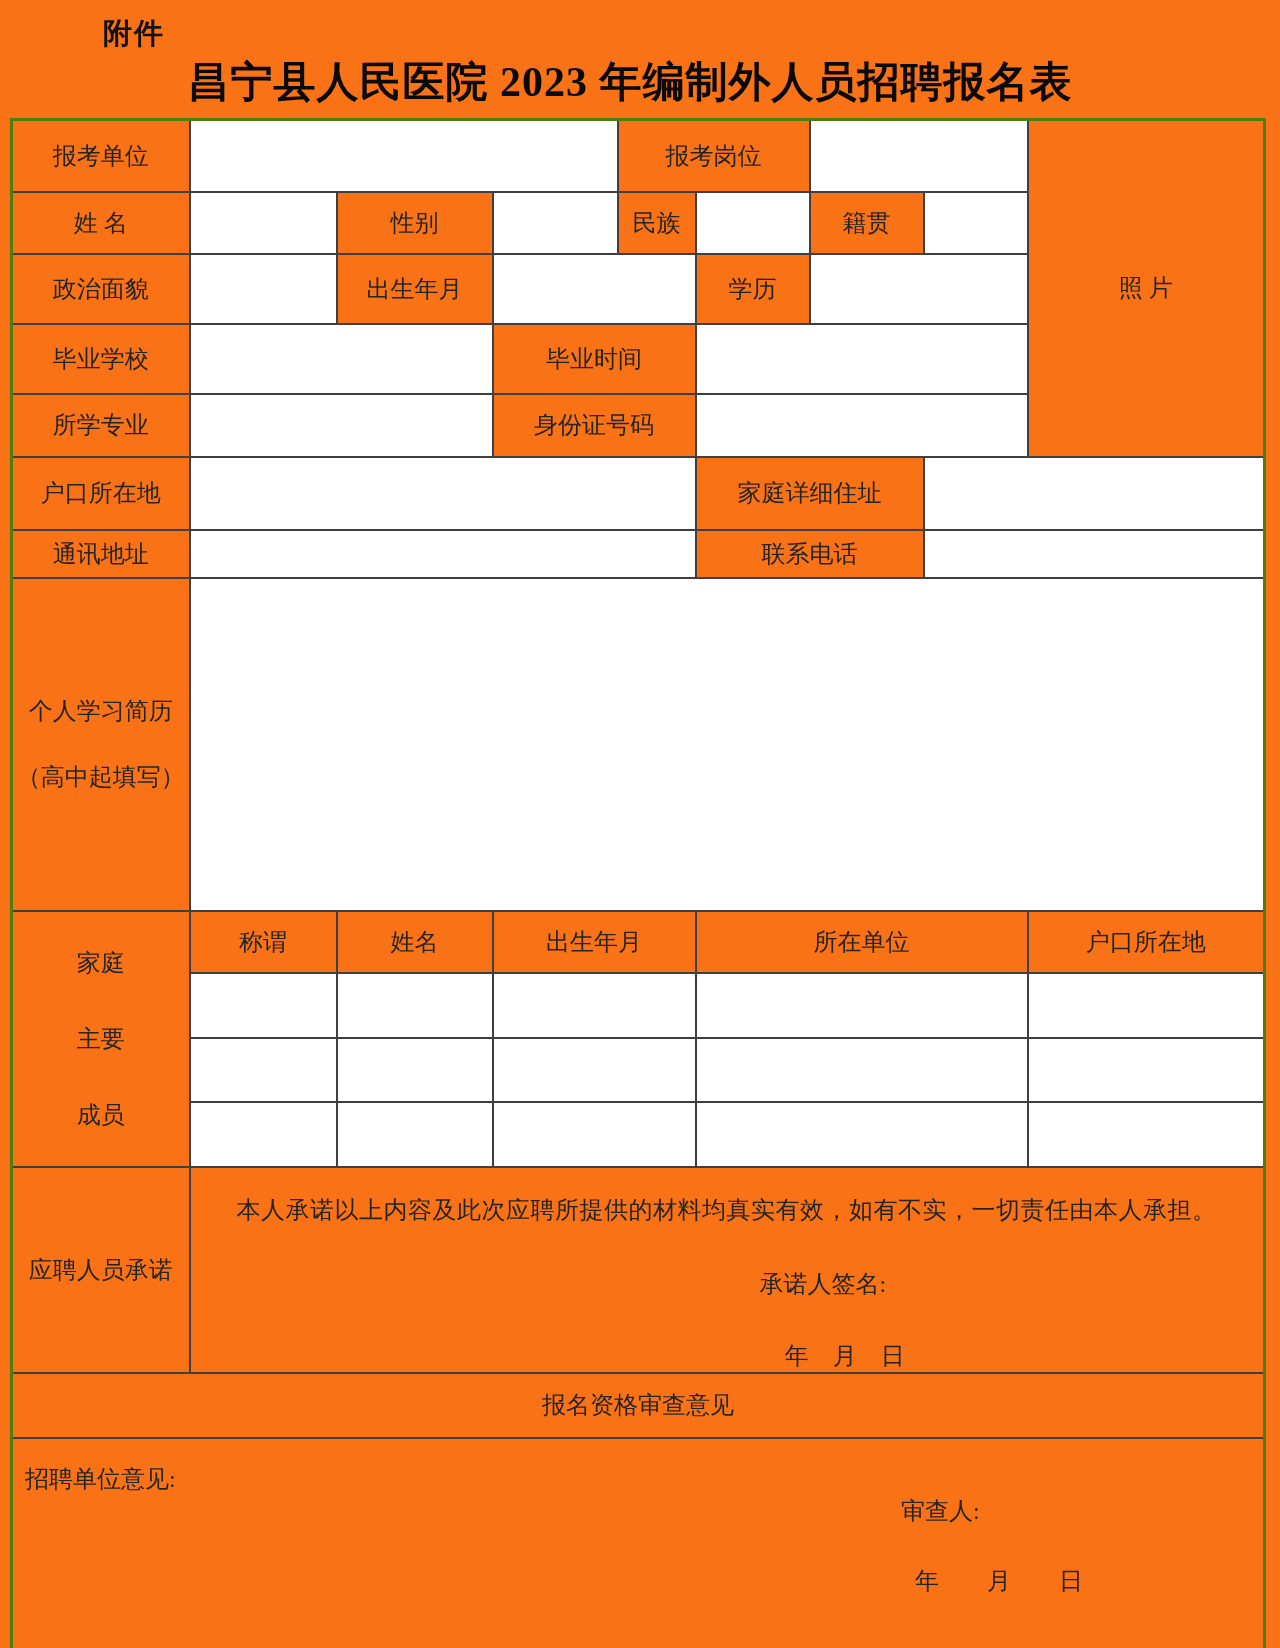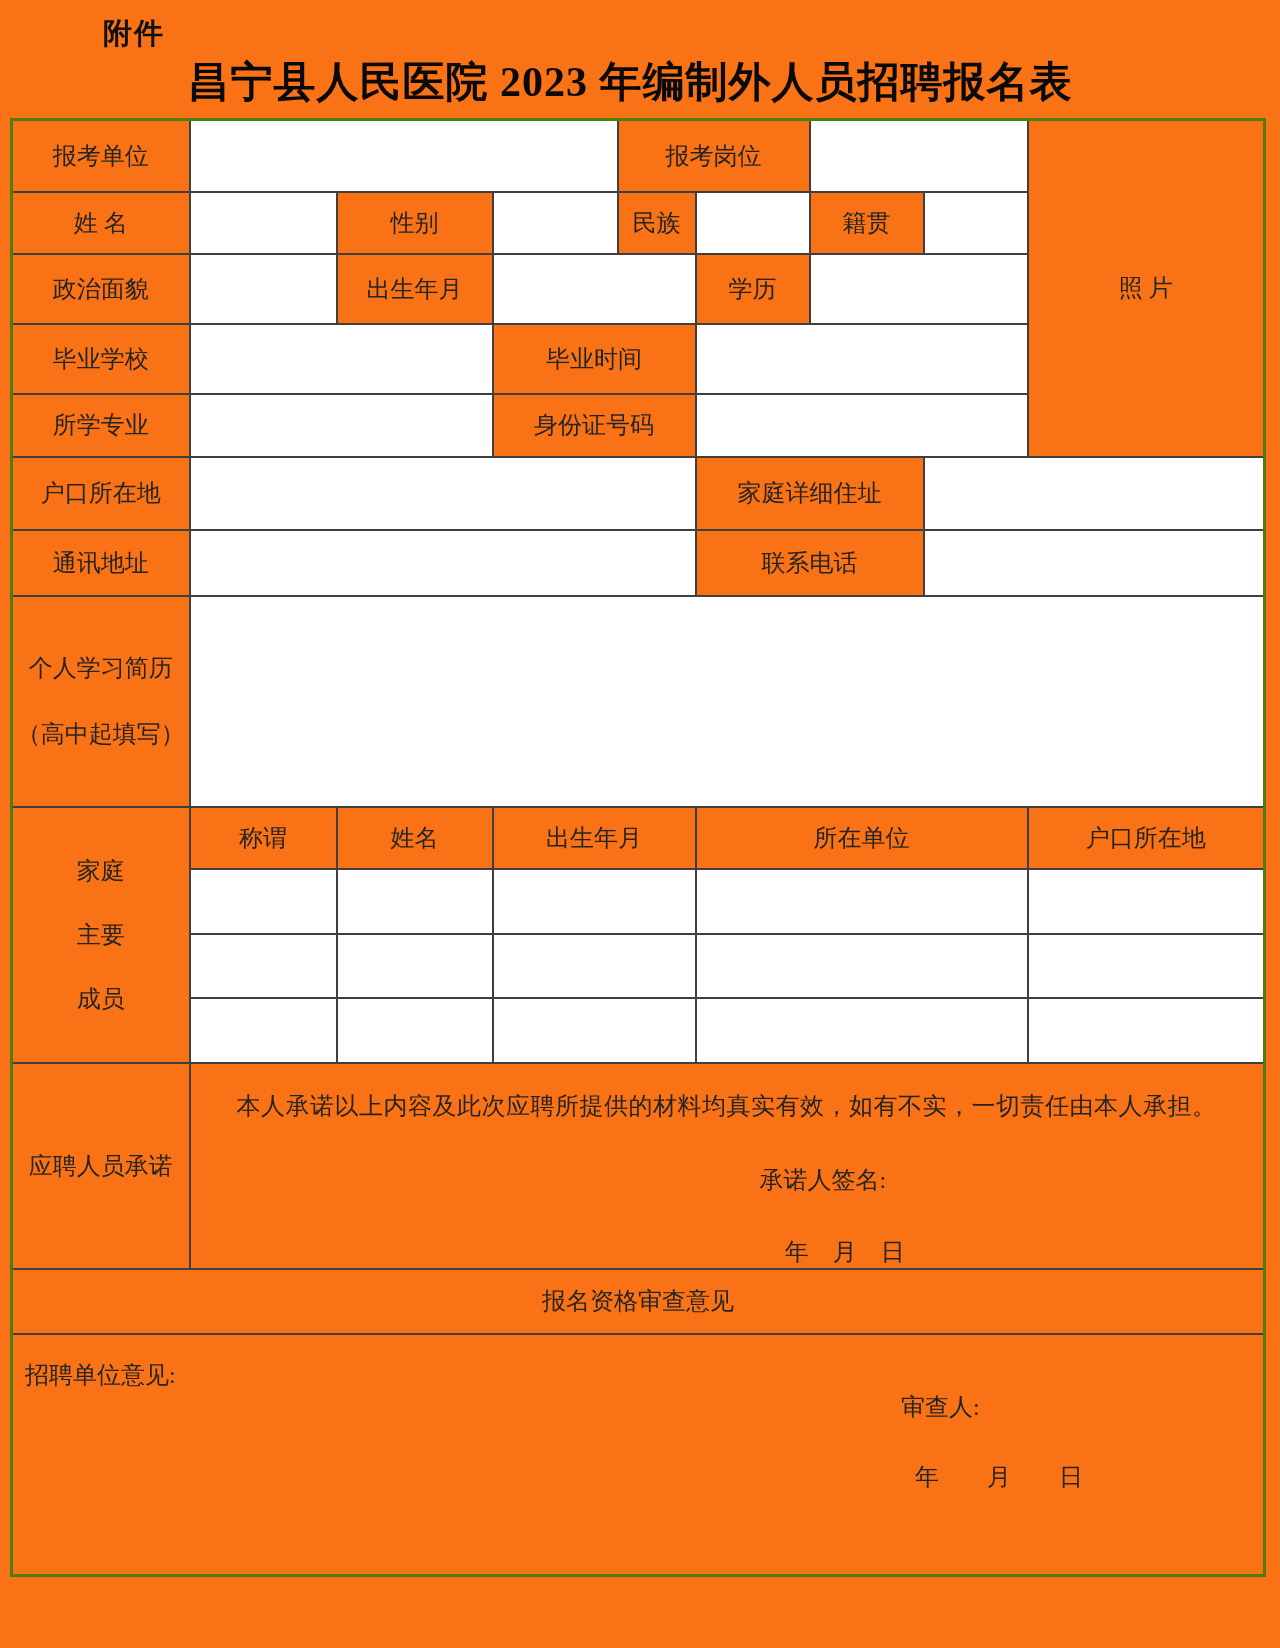--- a/index.html
+++ b/index.html
@@ -31,21 +31,21 @@
   }
   td{
     border:2px solid #3f3f3f;
     font-size:24px;color:#242424;
     text-align:center;vertical-align:middle;
     padding:0;overflow:hidden;
   }
   td.val{background:#fff;}
   .study-line2{margin-top:34px;}
   .fam-line{line-height:26px;}
-  .fam-line + .fam-line{margin-top:38px;}
+  .fam-line + .fam-line{margin-top:50px;}
   td.pledge-cell{vertical-align:top;}
   .pledge-statement{
     text-align:left;padding:26px 20px 0 46px;
     font-size:24px;letter-spacing:0.5px;
   }
   .pledge-sign{
     text-align:center;position:relative;left:96px;
     margin-top:42px;font-size:24px;
   }
   .pledge-date{
@@ -121,28 +121,28 @@
       <td class="val" colspan="3"></td>
     </tr>
 
     <tr style="height:73px">
       <td class="lbl">户口所在地</td>
       <td class="val" colspan="4"></td>
       <td class="lbl" colspan="2">家庭详细住址</td>
       <td class="val" colspan="2"></td>
     </tr>
 
-    <tr style="height:66px">
+    <tr style="height:48px">
       <td class="lbl">通讯地址</td>
       <td class="val" colspan="4"></td>
       <td class="lbl" colspan="2">联系电话</td>
       <td class="val" colspan="2"></td>
     </tr>
 
-    <tr style="height:211px">
+    <tr style="height:333px">
       <td class="lbl">
         <div>个人学习简历</div>
         <div class="study-line2">（高中起填写）</div>
       </td>
       <td class="val" colspan="8"></td>
     </tr>
 
     <tr style="height:62px">
       <td class="lbl" rowspan="4">
         <div class="fam-line">家庭</div>

